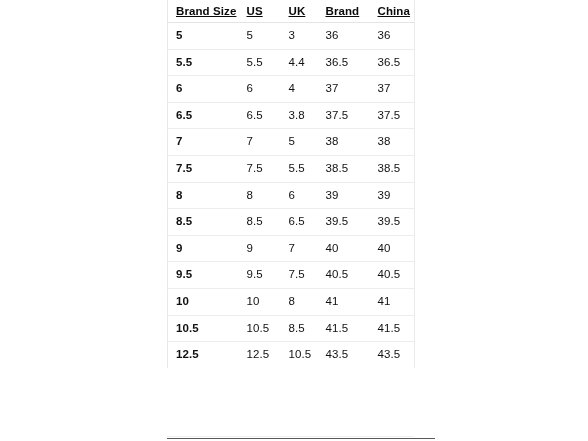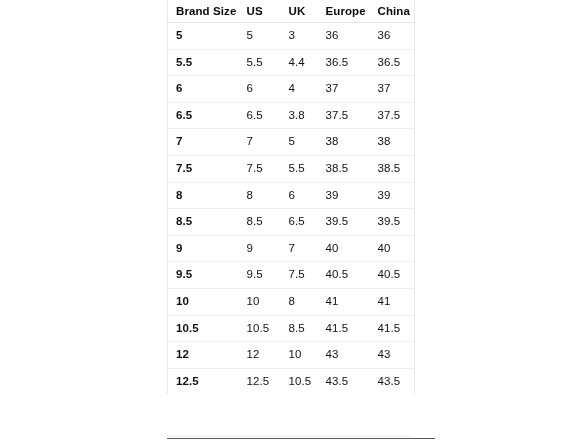--- a/index.html
+++ b/index.html
@@ -55,20 +55,21 @@
     box-sizing: border-box;
     letter-spacing: 0.1px;
   }
 
   table.size-chart thead th {
     font-weight: bold;
     height: 22px;
     line-height: 22px;
     color: #0a0a0a;
     border-bottom: 1px solid #e4e4e4;
+    text-decoration: underline;
   }
 
   table.size-chart tbody td.col-brand {
     font-weight: bold;
   }
 
   table.size-chart tbody tr:last-child td {
     border-bottom: none;
   }
 
@@ -104,21 +105,21 @@
       <col class="c-us">
       <col class="c-uk">
       <col class="c-eu">
       <col class="c-cn">
     </colgroup>
     <thead>
       <tr>
         <th>Brand Size</th>
         <th>US</th>
         <th>UK</th>
-        <th>Europe</th>
+        <th>Brand</th>
         <th>China</th>
       </tr>
     </thead>
     <tbody id="size-chart-body">
         <tr>
           <td class="col-brand">5</td>
           <td class="col-us">5</td>
           <td class="col-uk">3</td>
           <td class="col-eu">36</td>
           <td class="col-cn">36</td>
@@ -194,27 +195,20 @@
           <td class="col-cn">41</td>
         </tr>
         <tr>
           <td class="col-brand">10.5</td>
           <td class="col-us">10.5</td>
           <td class="col-uk">8.5</td>
           <td class="col-eu">41.5</td>
           <td class="col-cn">41.5</td>
         </tr>
         <tr>
-          <td class="col-brand">12</td>
-          <td class="col-us">12</td>
-          <td class="col-uk">10</td>
-          <td class="col-eu">43</td>
-          <td class="col-cn">43</td>
-        </tr>
-        <tr>
           <td class="col-brand">12.5</td>
           <td class="col-us">12.5</td>
           <td class="col-uk">10.5</td>
           <td class="col-eu">43.5</td>
           <td class="col-cn">43.5</td>
         </tr>
       </tbody>
   </table>
 </div>
 

